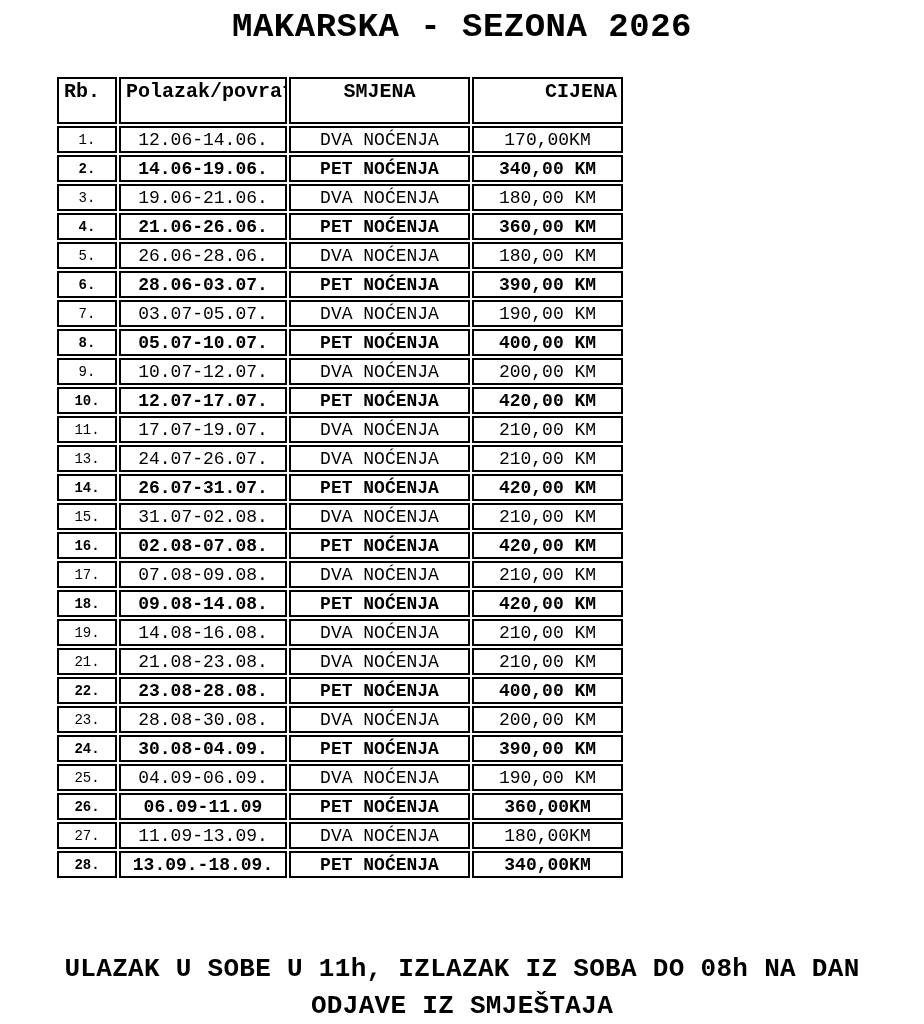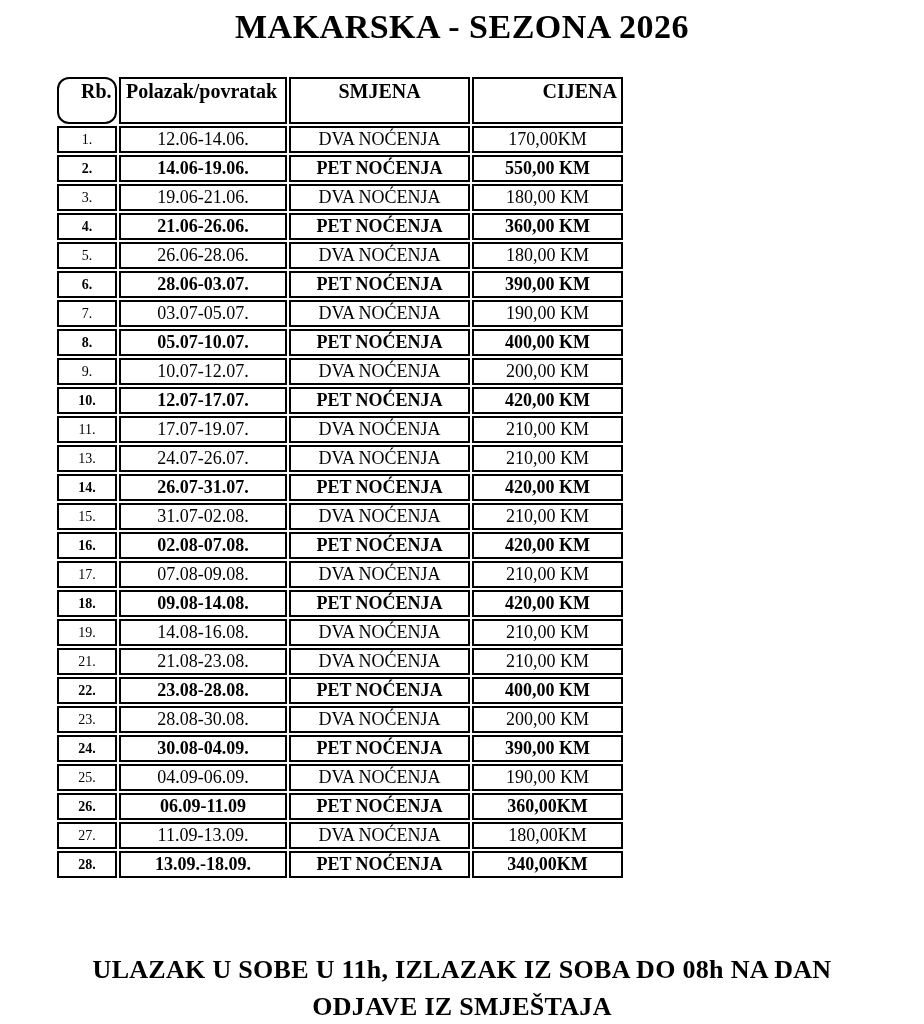--- a/index.html
+++ b/index.html
@@ -10,20 +10,21 @@
     background: #ffffff;
     color: #000000;
     font-family: "Liberation Serif", "DejaVu Serif", serif;
     overflow: hidden;
     position: relative;
   }
   .page {
     position: relative;
     width: 924px;
     height: 720px;
+    font-family: Liberation Mono, monospace;
   }
   .page-title {
     position: absolute;
     top: 8px;
     left: 0;
     width: 924px;
     text-align: center;
     font-size: 34px;
     font-weight: bold;
     letter-spacing: 0.5px;
@@ -48,21 +49,21 @@
     overflow: hidden;
     white-space: nowrap;
   }
   th {
     height: 42px;
     vertical-align: top;
     font-size: 20px;
     font-weight: bold;
     padding: 1px 4px 0 4px;
   }
-  th.h-rb     { text-align: left; padding-left: 22px; border-radius: 12px; }
+  th.h-rb     { text-align: left; padding-left: 5px; }
   th.h-dates  { text-align: left; padding-left: 5px; }
   th.h-smjena { text-align: center; padding-right: 4px; }
   th.h-cijena { text-align: right; padding-right: 4px; margin-top: 14px; }
   td {
     height: 23px;
     vertical-align: middle;
     text-align: center;
     font-size: 18px;
     padding: 0 2px;
   }
@@ -106,21 +107,21 @@
         <tr>
       <td class="col-rb">1.</td>
       <td class="col-dates">12.06-14.06.</td>
       <td class="col-smjena">DVA NOĆENJA</td>
       <td class="col-cijena">170,00KM</td>
     </tr>
         <tr class="bold">
       <td class="col-rb">2.</td>
       <td class="col-dates">14.06-19.06.</td>
       <td class="col-smjena">PET NOĆENJA</td>
-      <td class="col-cijena">550,00 KM</td>
+      <td class="col-cijena">340,00 KM</td>
     </tr>
         <tr>
       <td class="col-rb">3.</td>
       <td class="col-dates">19.06-21.06.</td>
       <td class="col-smjena">DVA NOĆENJA</td>
       <td class="col-cijena">180,00 KM</td>
     </tr>
         <tr class="bold">
       <td class="col-rb">4.</td>
       <td class="col-dates">21.06-26.06.</td>

